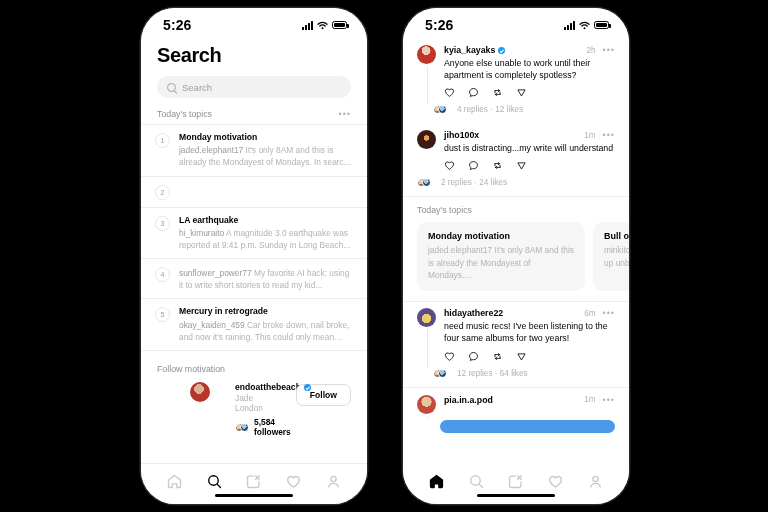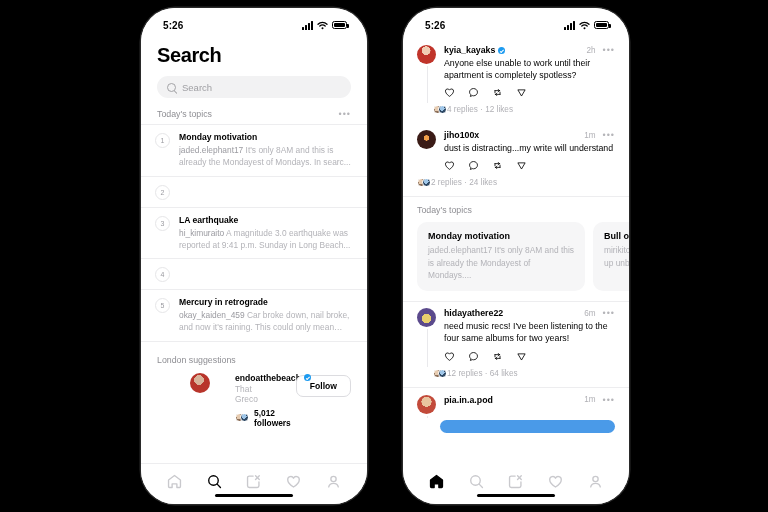--- a/index.html
+++ b/index.html
@@ -24,21 +24,21 @@
   #phone-right { left: 403px; }
 
   .screen { position:relative; width:100%; height:100%; background:#fff; display:flex; flex-direction:column; }
 
   
   .statusbar {
     height: 30px; flex: 0 0 30px;
     display: flex; align-items: center; justify-content: space-between;
     padding: 4px 20px 0 22px;
   }
-  .sb-time { font-size: 10px; font-weight: 700; color:#000; letter-spacing:.1px; }
+  .sb-time { font-size: 14px; font-weight: 700; color:#000; letter-spacing:.1px; }
   .sb-icons { display:flex; align-items:center; gap:4px; }
   .sig { display:flex; align-items:flex-end; gap:1px; height:9px; }
   .sig i { display:block; width:2px; background:#000; border-radius:.5px; }
   .sig i:nth-child(1){height:3px;} .sig i:nth-child(2){height:5px;}
   .sig i:nth-child(3){height:7px;} .sig i:nth-child(4){height:9px;}
   .batt { width:15px; height:8px; border:1.2px solid #000; border-radius:2.4px; position:relative; }
   .batt::before{content:"";position:absolute;left:1px;top:1px;bottom:1px;right:1px;background:#000;border-radius:1px;}
   .batt::after{content:"";position:absolute;right:-2.6px;top:2.2px;width:1.4px;height:3.4px;background:#000;border-radius:0 1px 1px 0;}
 
   
@@ -107,21 +107,21 @@
   .avc-4{ background: radial-gradient(circle at 50% 35%, #e8c49f 0 32%, #c24a3a 33% 100%); }
   .thread-line { position:absolute; left:23.5px; top:28px; bottom:-2px; width:1.1px; background:#e9e9ec; }
   .post-main { flex:1 1 auto; min-width:0; }
   .post-head { display:flex; align-items:center; gap:3px; }
   .post-user { font-size:8.8px; font-weight:700; color:#000; }
   .post-meta { margin-left:auto; display:flex; align-items:center; gap:7px; }
   .post-time { font-size:8.2px; color:#b0b0b5; }
   .post-text { font-size:8.8px; color:#000; line-height:1.42; margin-top:1.5px; }
   .actions { display:flex; gap:13px; margin-top:6px; padding-bottom:1px; }
   .actions svg { display:block; }
-  .post-foot { display:flex; align-items:flex-end; gap:0; padding: 4px 14px 9px 14px; }
+  .post-foot { display:flex; align-items:flex-end; gap:10px; padding: 4px 14px 9px 14px; }
   .post-foot .fstats { font-size:8.2px; color:#b0b0b5; }
   .divider { height:.8px; background:#ededef; margin: 0; }
 
   .topics-strip { padding: 8px 0 10px; }
   .topics-strip .sl { font-size:8.8px; color:#8e8e93; padding: 0 14px 7px; }
   .cards { display:flex; gap:8px; padding-left:14px; }
   .card { flex:0 0 auto; width:168px; background:#f6f6f7; border-radius:10px; padding: 9px 11px; }
   .card.partial { width:62px; overflow:hidden; }
   .card-title { font-size:9px; font-weight:700; color:#000; white-space:nowrap; }
   .card-snip { font-size:8.4px; color:#b3b3b8; line-height:1.48; margin-top:3px; }
@@ -191,49 +191,50 @@
           <div class="topic">
             <div class="rank">3</div>
             <div class="topic-body">
               <div class="topic-title">LA earthquake</div>
               <div class="topic-snip"><b>hi_kimuraito</b> <span>A magnitude 3.0 earthquake was reported at 9:41 p.m. Sunday in Long Beach...</span></div>
             </div>
           </div>
           <div class="topic">
             <div class="rank">4</div>
             <div class="topic-body">
+              <div class="topic-snip"><b>sunflower_power77</b> <span>My favorite AI hack: using it to write short stories to read my kid...</span></div>
             </div>
           </div>
           <div class="topic">
             <div class="rank">5</div>
             <div class="topic-body">
               <div class="topic-title">Mercury in retrograde</div>
               <div class="topic-snip"><b>okay_kaiden_459</b> <span>Car broke down, nail broke, and now it's raining. This could only mean on...</span></div>
             </div>
           </div>
         </div>
 
         <div class="follow-sec">
           <div class="sec-head">
-            <span class="lbl">London suggestions</span>
+            <span class="lbl">Follow motivation</span>
           </div>
           <div class="sugg">
             <div class="avatar av-28 av-grad1"></div>
             <div class="sugg-mid">
               <div class="sugg-name">
                 <span class="n">endoatthebeach</span>
                 <span class="verified"></span>
               </div>
-              <div class="sugg-sub">That Greco</div>
+              <div class="sugg-sub">Jade London</div>
               <div class="followers">
                 <span class="facepile">
                     <i class="fp-a"></i>
                     <i class="fp-b"></i>
                   </span>
-                <span class="cnt">5,012 followers</span>
+                <span class="cnt">5,584 followers</span>
               </div>
             </div>
             <button class="follow-btn">Follow</button>
           </div>
         </div>
       </div>
 
       <div class="divider"></div>
       <div class="tabbar">
         <div class="tab">

